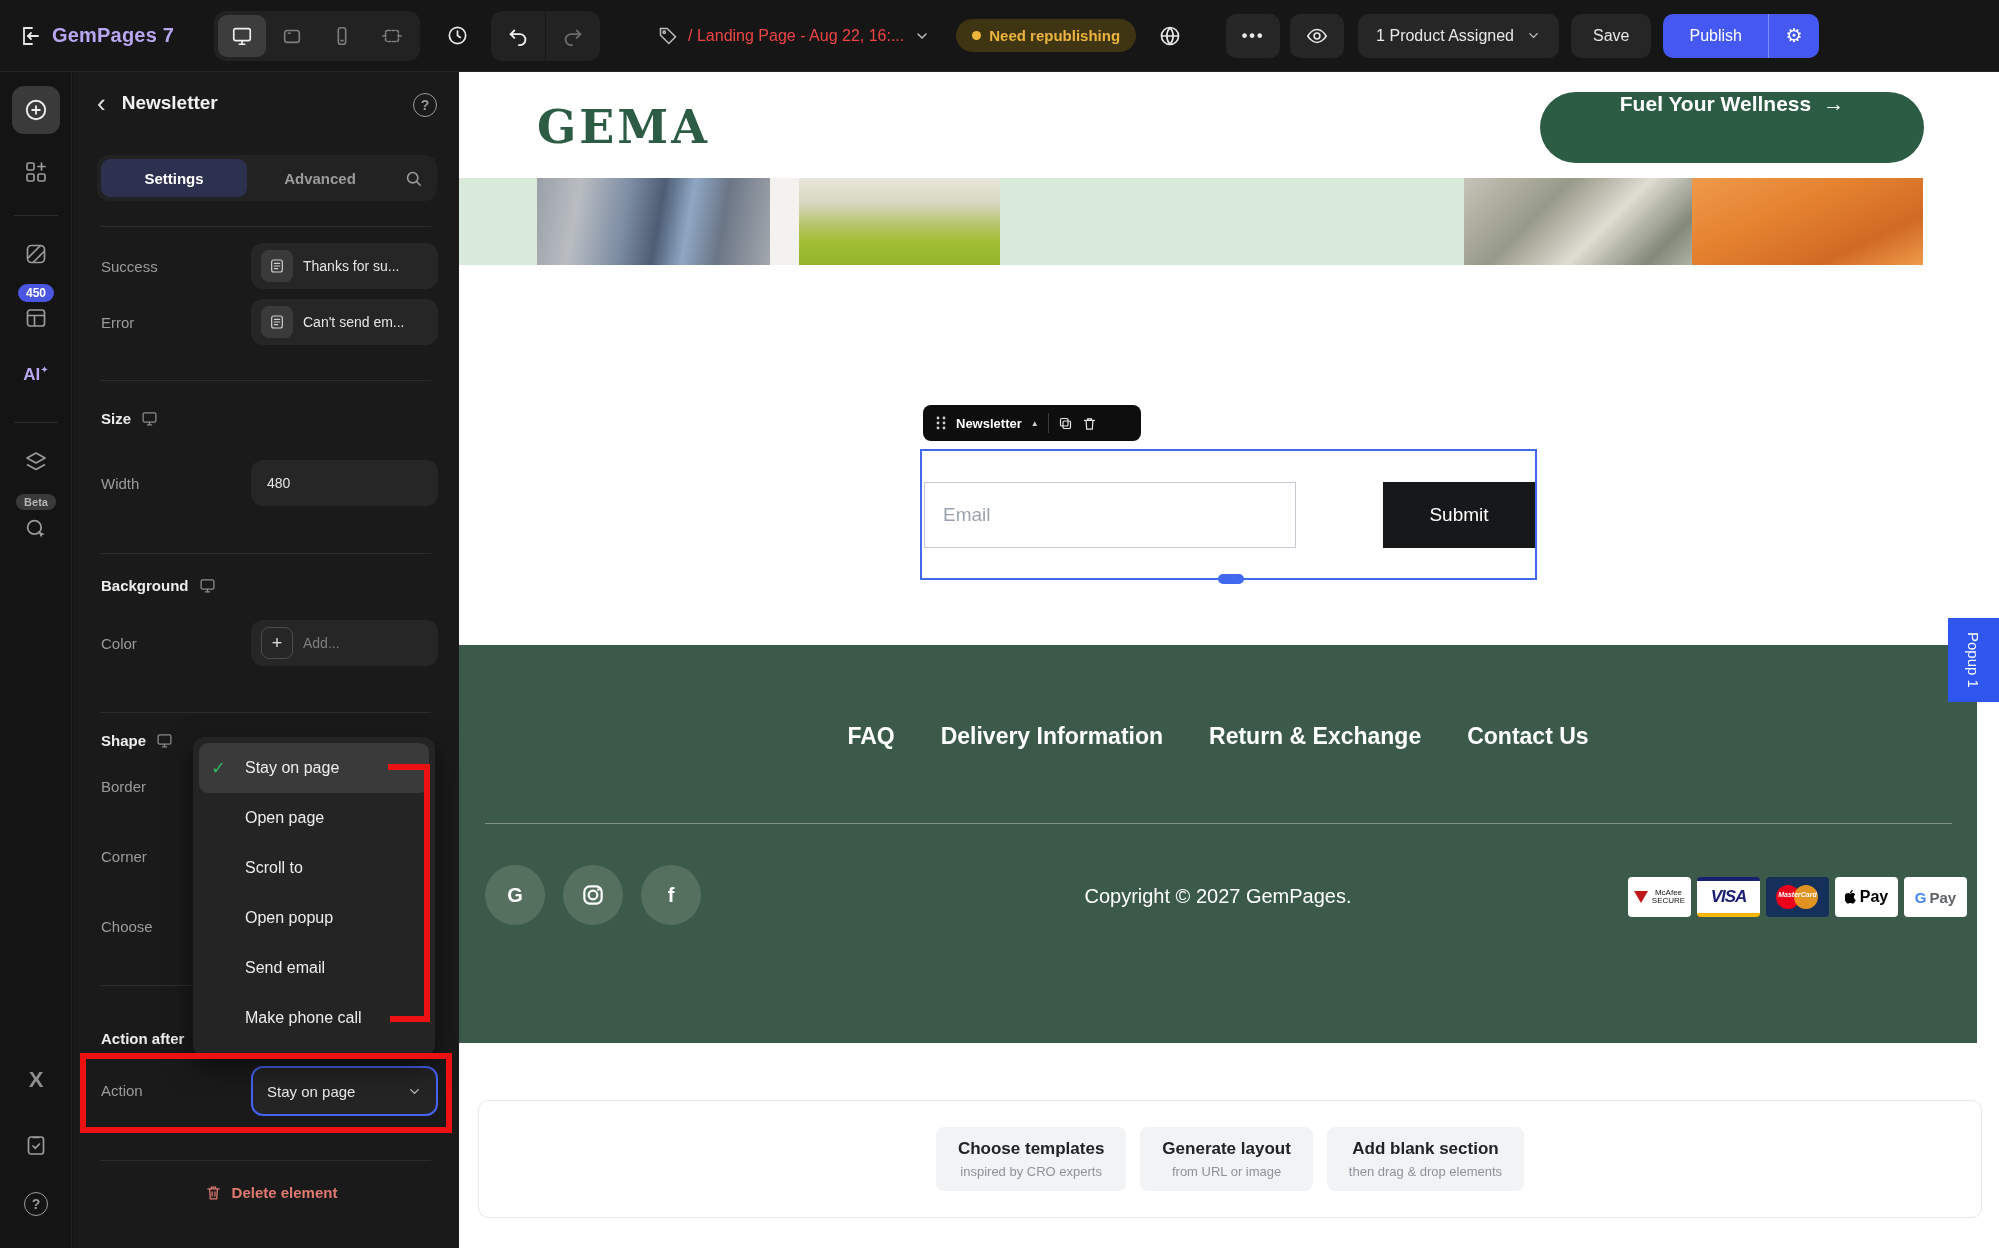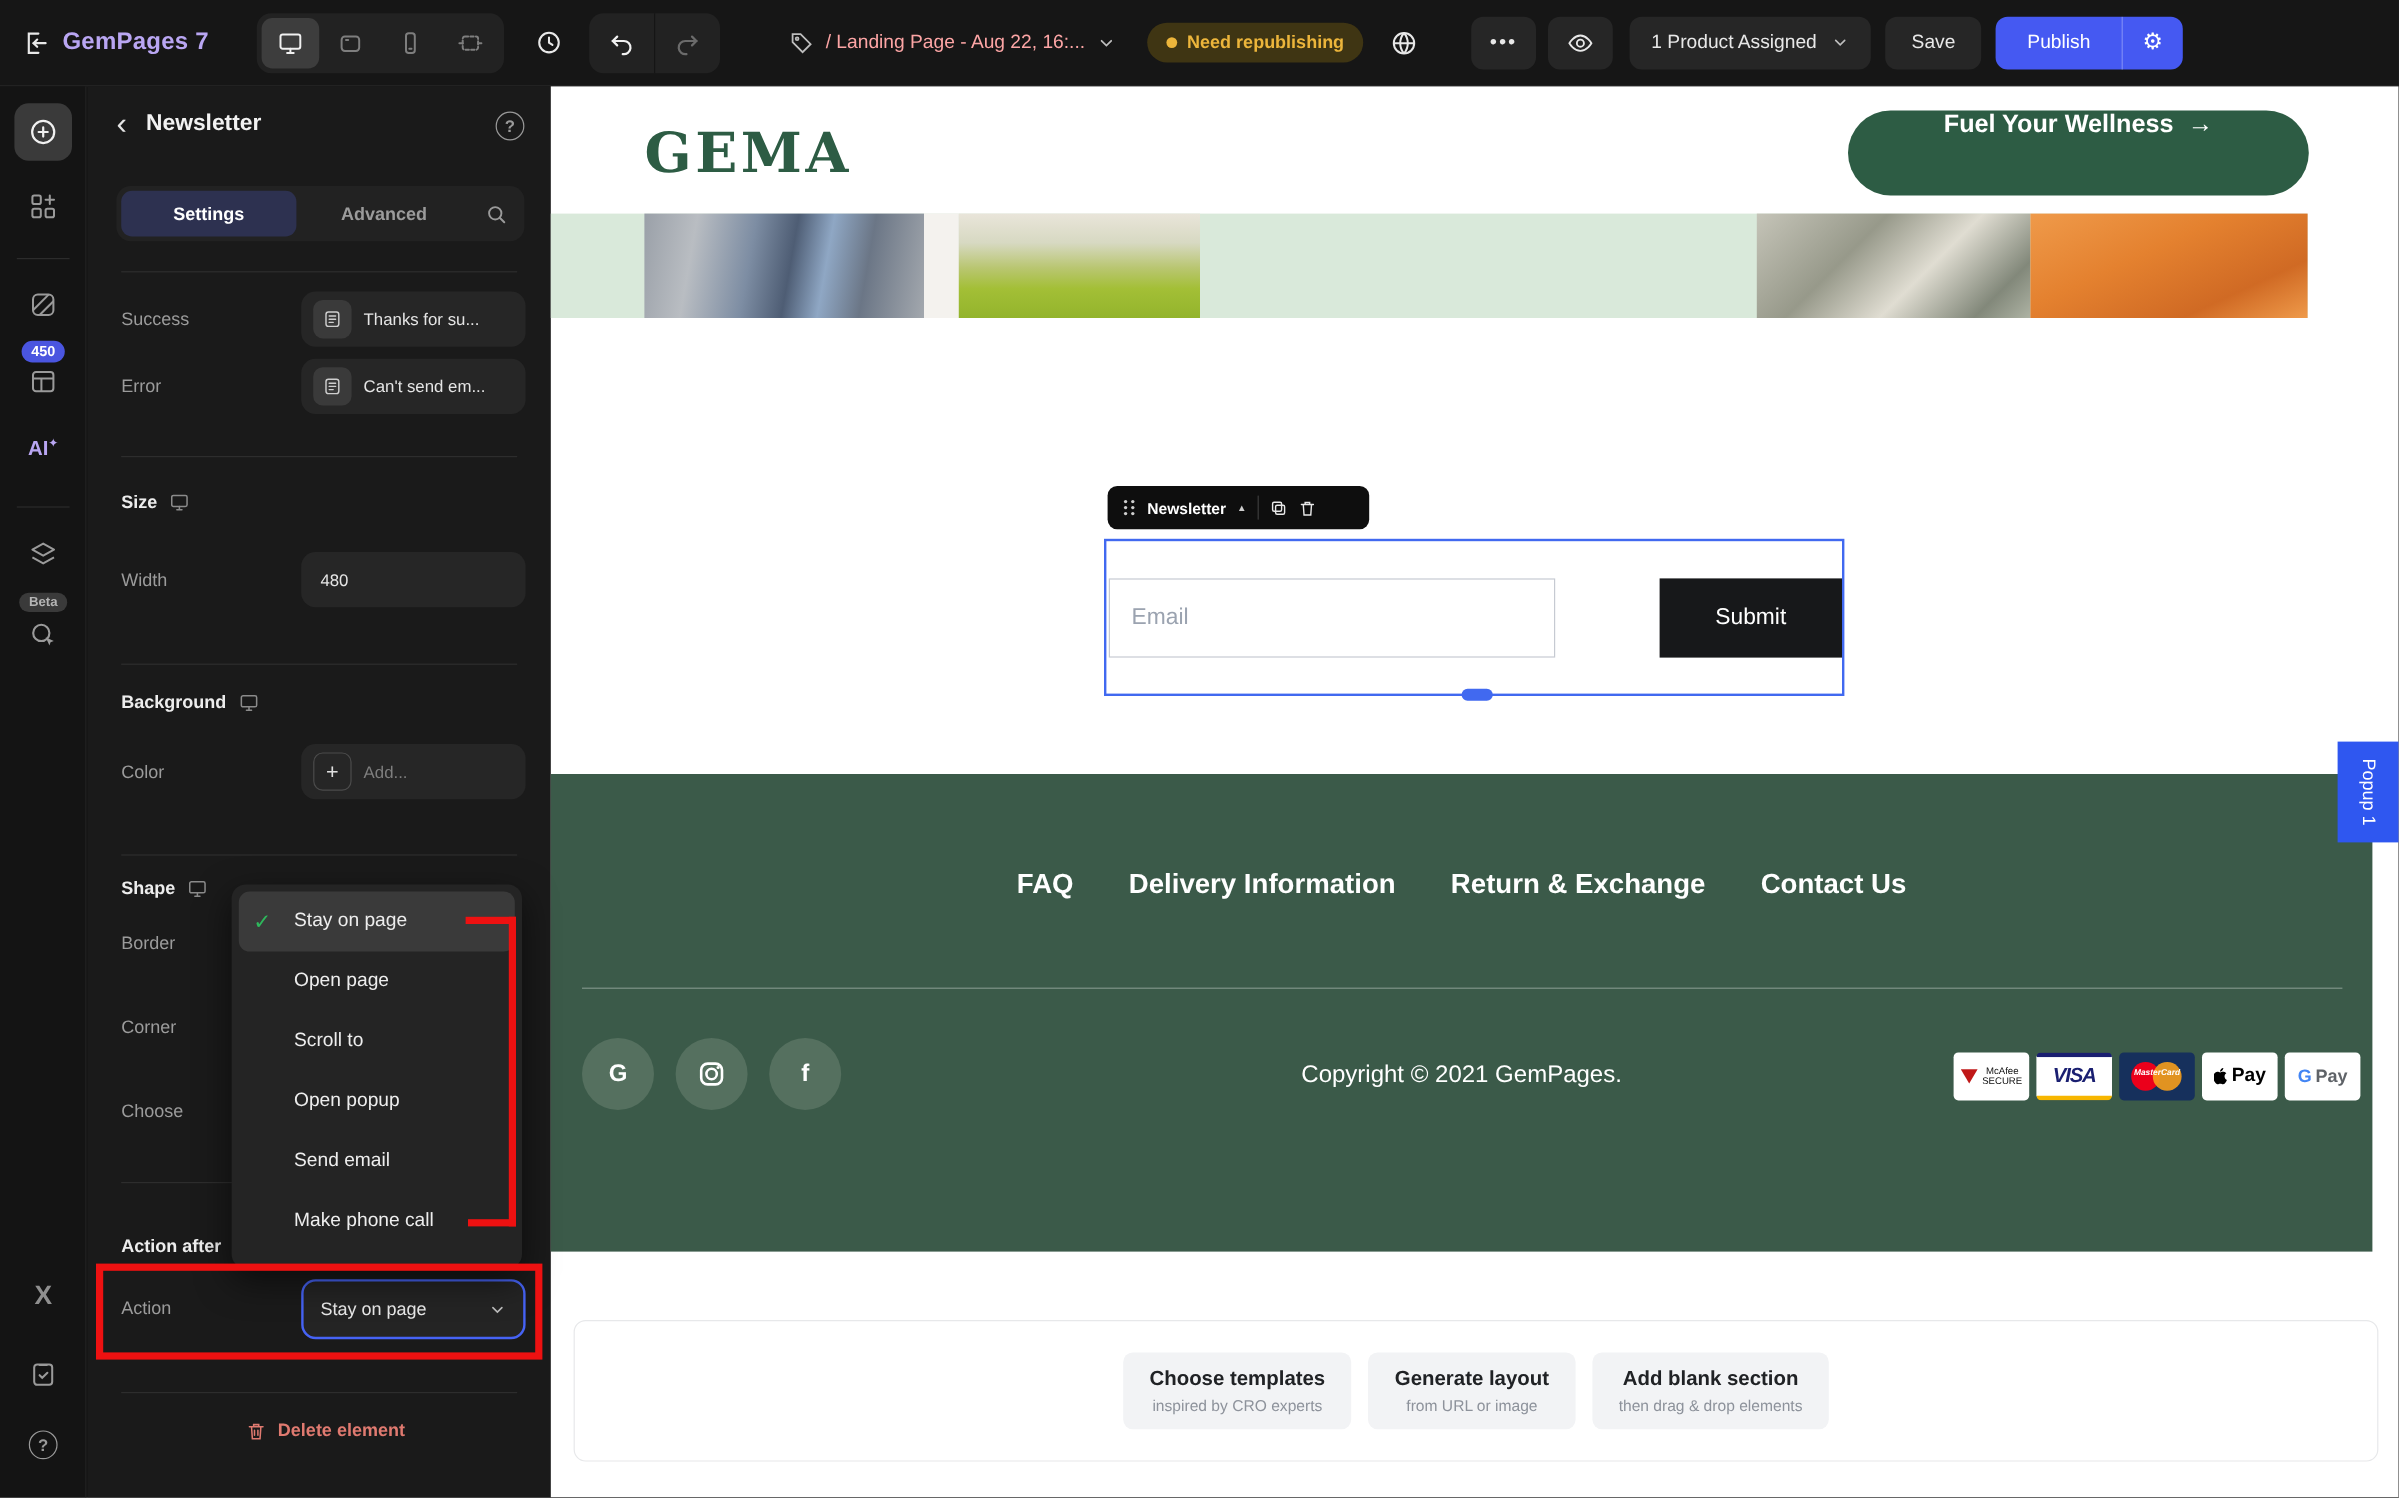--- a/index.html
+++ b/index.html
@@ -12,21 +12,21 @@
   .topbar { position:absolute; left:0; top:0; width:1999px; height:72px; background:#161616;
             border-bottom:1px solid #262626; display:flex; align-items:center; }
   .brand { color:#b9a6f2; font-size:20px; font-weight:700; margin-left:10px; letter-spacing:.2px; }
   .devgroup { display:flex; align-items:center; background:#222; border-radius:12px; padding:4px; margin-left:40px; gap:2px; }
   .devtile { width:48px; height:42px; display:flex; align-items:center; justify-content:center; border-radius:9px; }
   .devtile.active { background:#3d3d3d; }
   .histicon { margin-left:26px; }
   .undoredo { display:flex; background:#222; border-radius:12px; margin-left:22px; overflow:hidden; }
   .undoredo > div { width:54px; height:50px; display:flex; align-items:center; justify-content:center; }
   .undoredo .sep { width:1px; height:50px; background:#151515; }
-  .pagesel { display:flex; align-items:center; gap:10px; margin-left:58px; color:#fca5a5; font-size:16px; }
+  .pagesel { display:flex; align-items:center; gap:10px; margin-left:58px; color:#ef4444; font-size:16px; }
   .badge-repub { display:flex; align-items:center; gap:8px; background:#3f3513; color:#ecb53b;
                  font-size:15px; font-weight:600; border-radius:999px; padding:8px 16px; margin-left:26px; }
   .badge-repub .dot { width:9px; height:9px; border-radius:50%; background:#ecb53b; }
   .tb-btn { background:#262626; border-radius:10px; height:44px; display:flex; align-items:center;
             justify-content:center; color:#e8e8e8; font-size:16px; }
   .publish-group { display:flex; align-items:center; background:#4559f2; border-radius:10px; height:44px; color:#fff; }
   .publish-group .pdiv { width:1px; height:44px; background:rgba(255,255,255,.3); }
 
   
   .rail { position:absolute; left:0; top:72px; width:72px; height:1176px; background:#141414; border-right:1px solid #222; }
@@ -512,21 +512,21 @@
           <svg width="26" height="26" viewBox="0 0 24 24" fill="none" stroke="#fff" stroke-width="2">
               <rect x="4" y="4" width="16" height="16" rx="5"></rect>
               <circle cx="12" cy="12" r="4"></circle>
               <circle cx="17" cy="7" r="1.2" fill="#fff" stroke="none"></circle>
             </svg>
         </div>
         <div class="soc">
             <span>f</span>
           </div>
       </div>
-      <div class="copyright">Copyright © 2021 GemPages.</div>
+      <div class="copyright">Copyright © 2027 GemPages.</div>
       <div class="payments">
         <div class="paybadge" style="flex-direction:row;gap:4px">
           <span class="mcafee-shield"></span>
           <span class="mcafee-txt"><span>McAfee</span><br><span>SECURE</span></span>
         </div>
         <div class="paybadge pay-visa">
           <span class="visa-txt">VISA</span>
         </div>
         <div class="paybadge pay-mc">
           <span class="mc-c" style="left:10px;background:#eb001b"></span>

